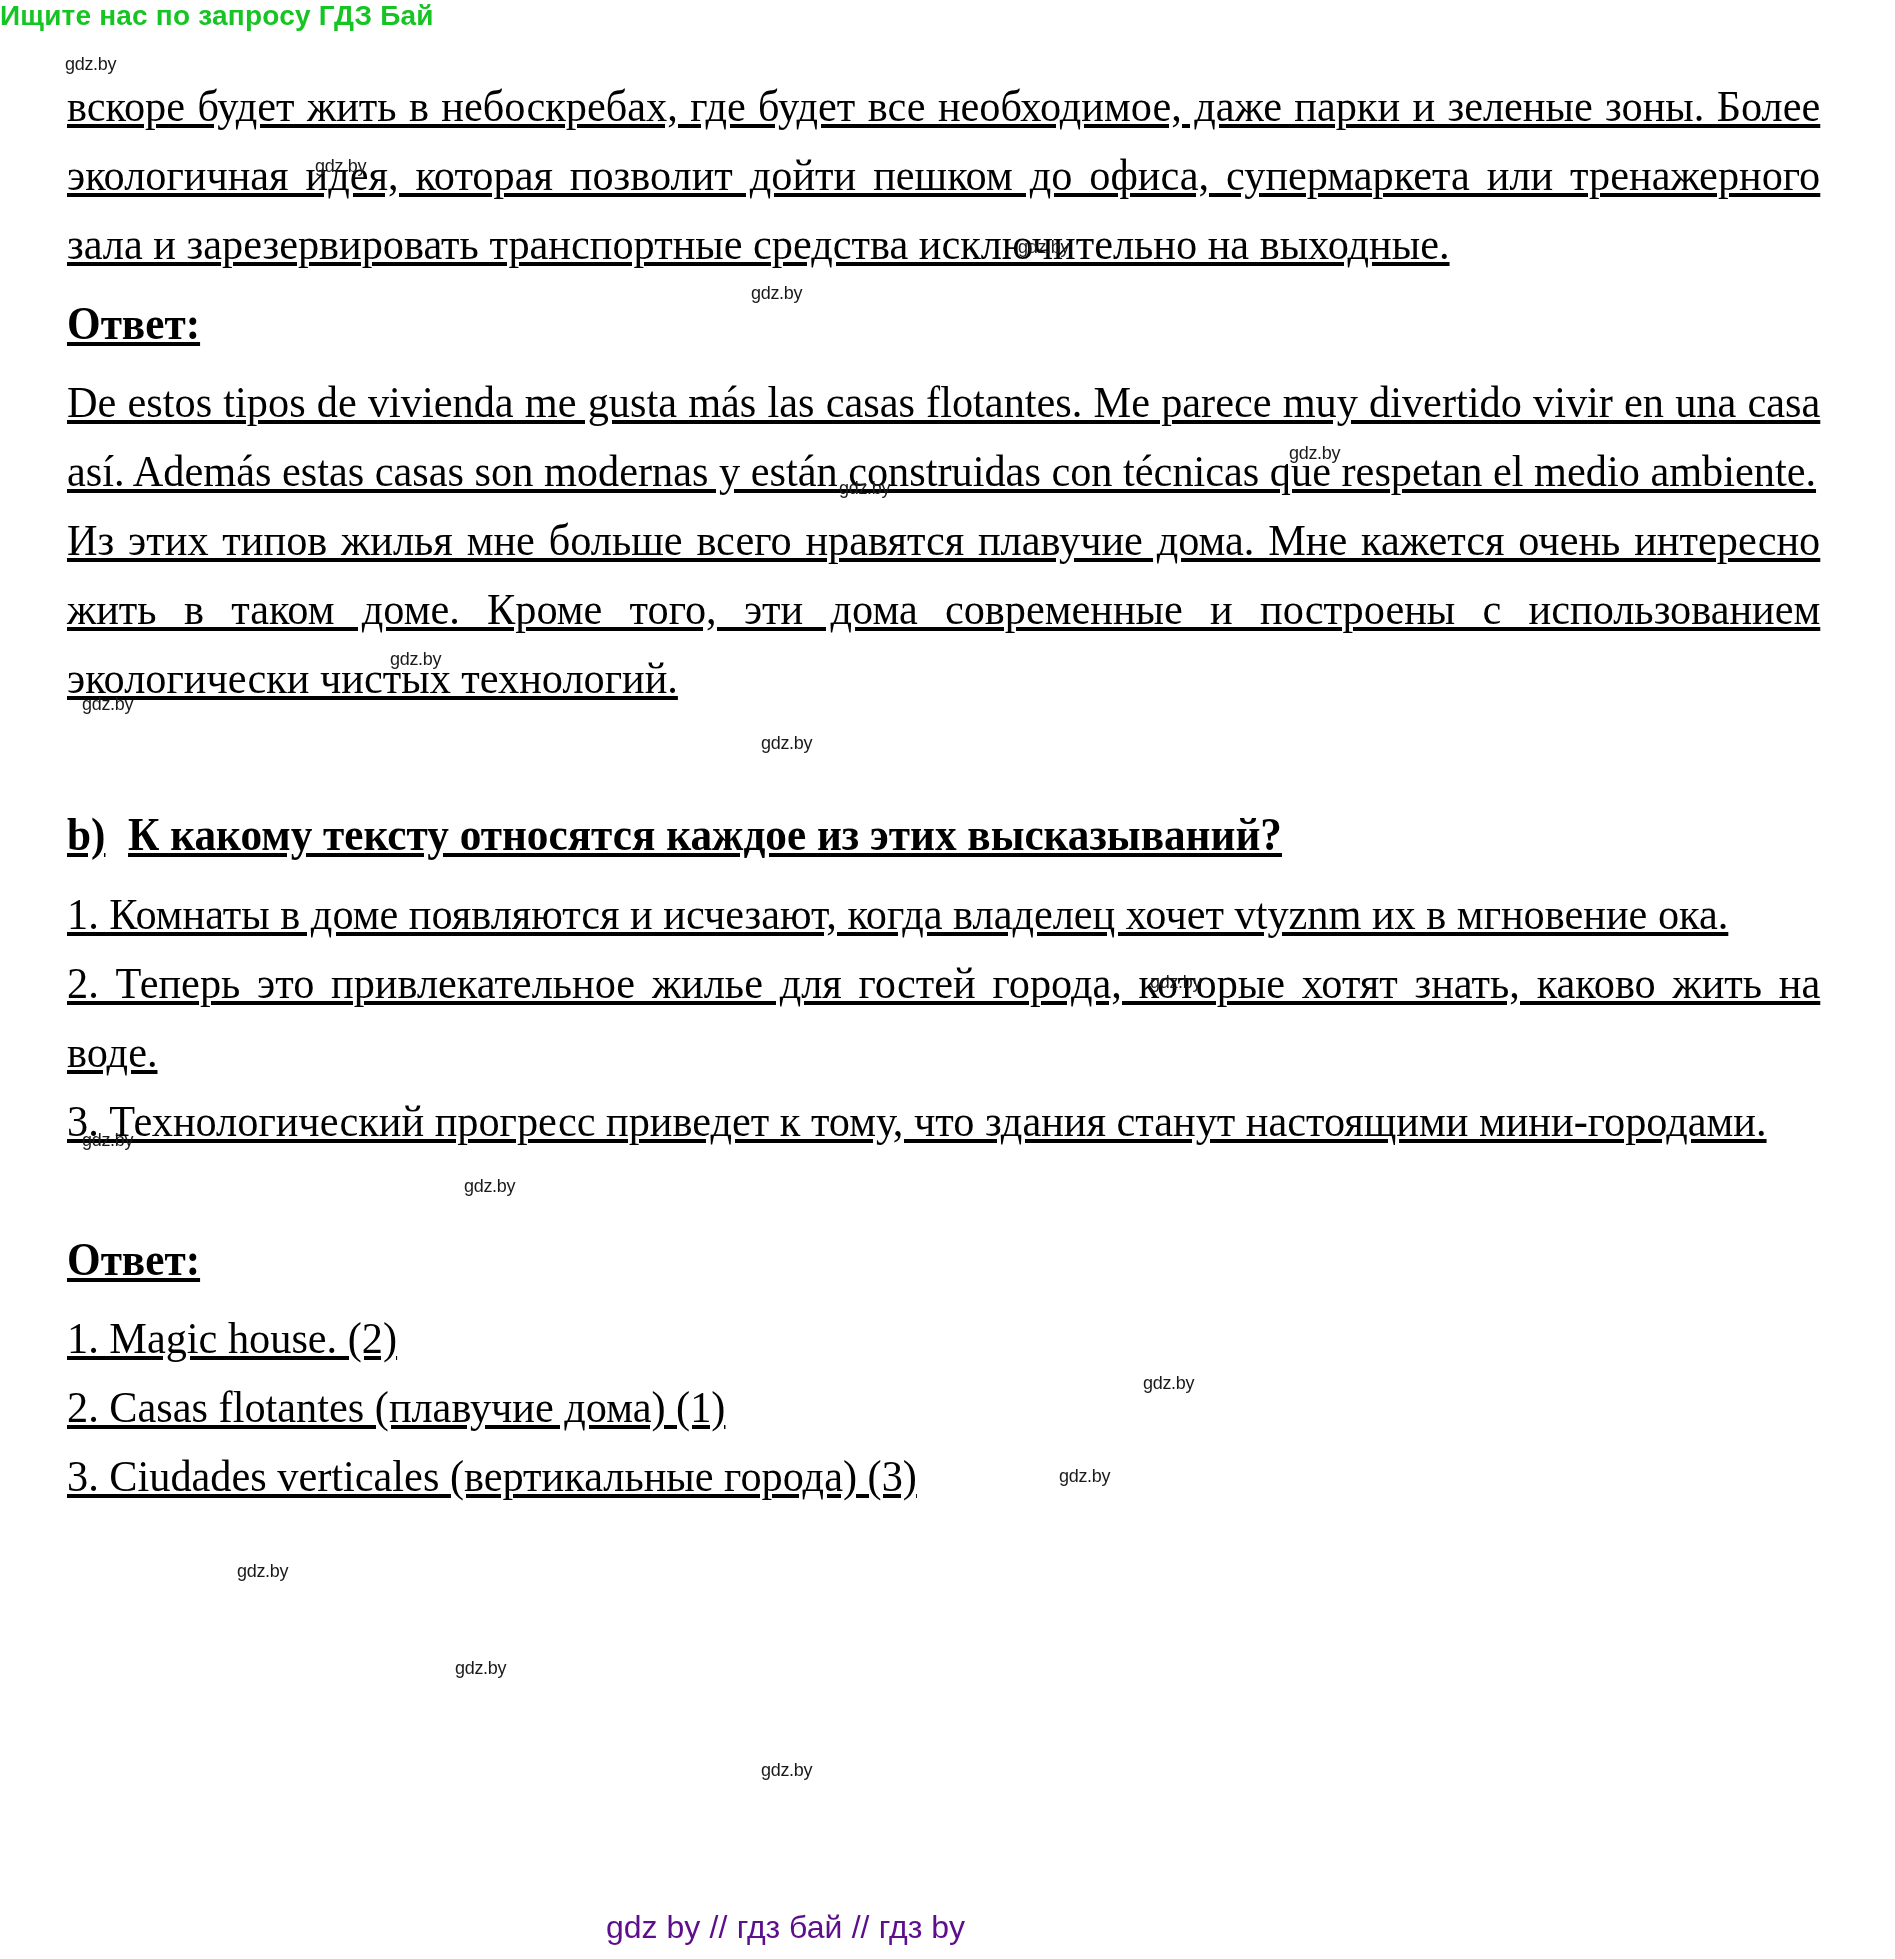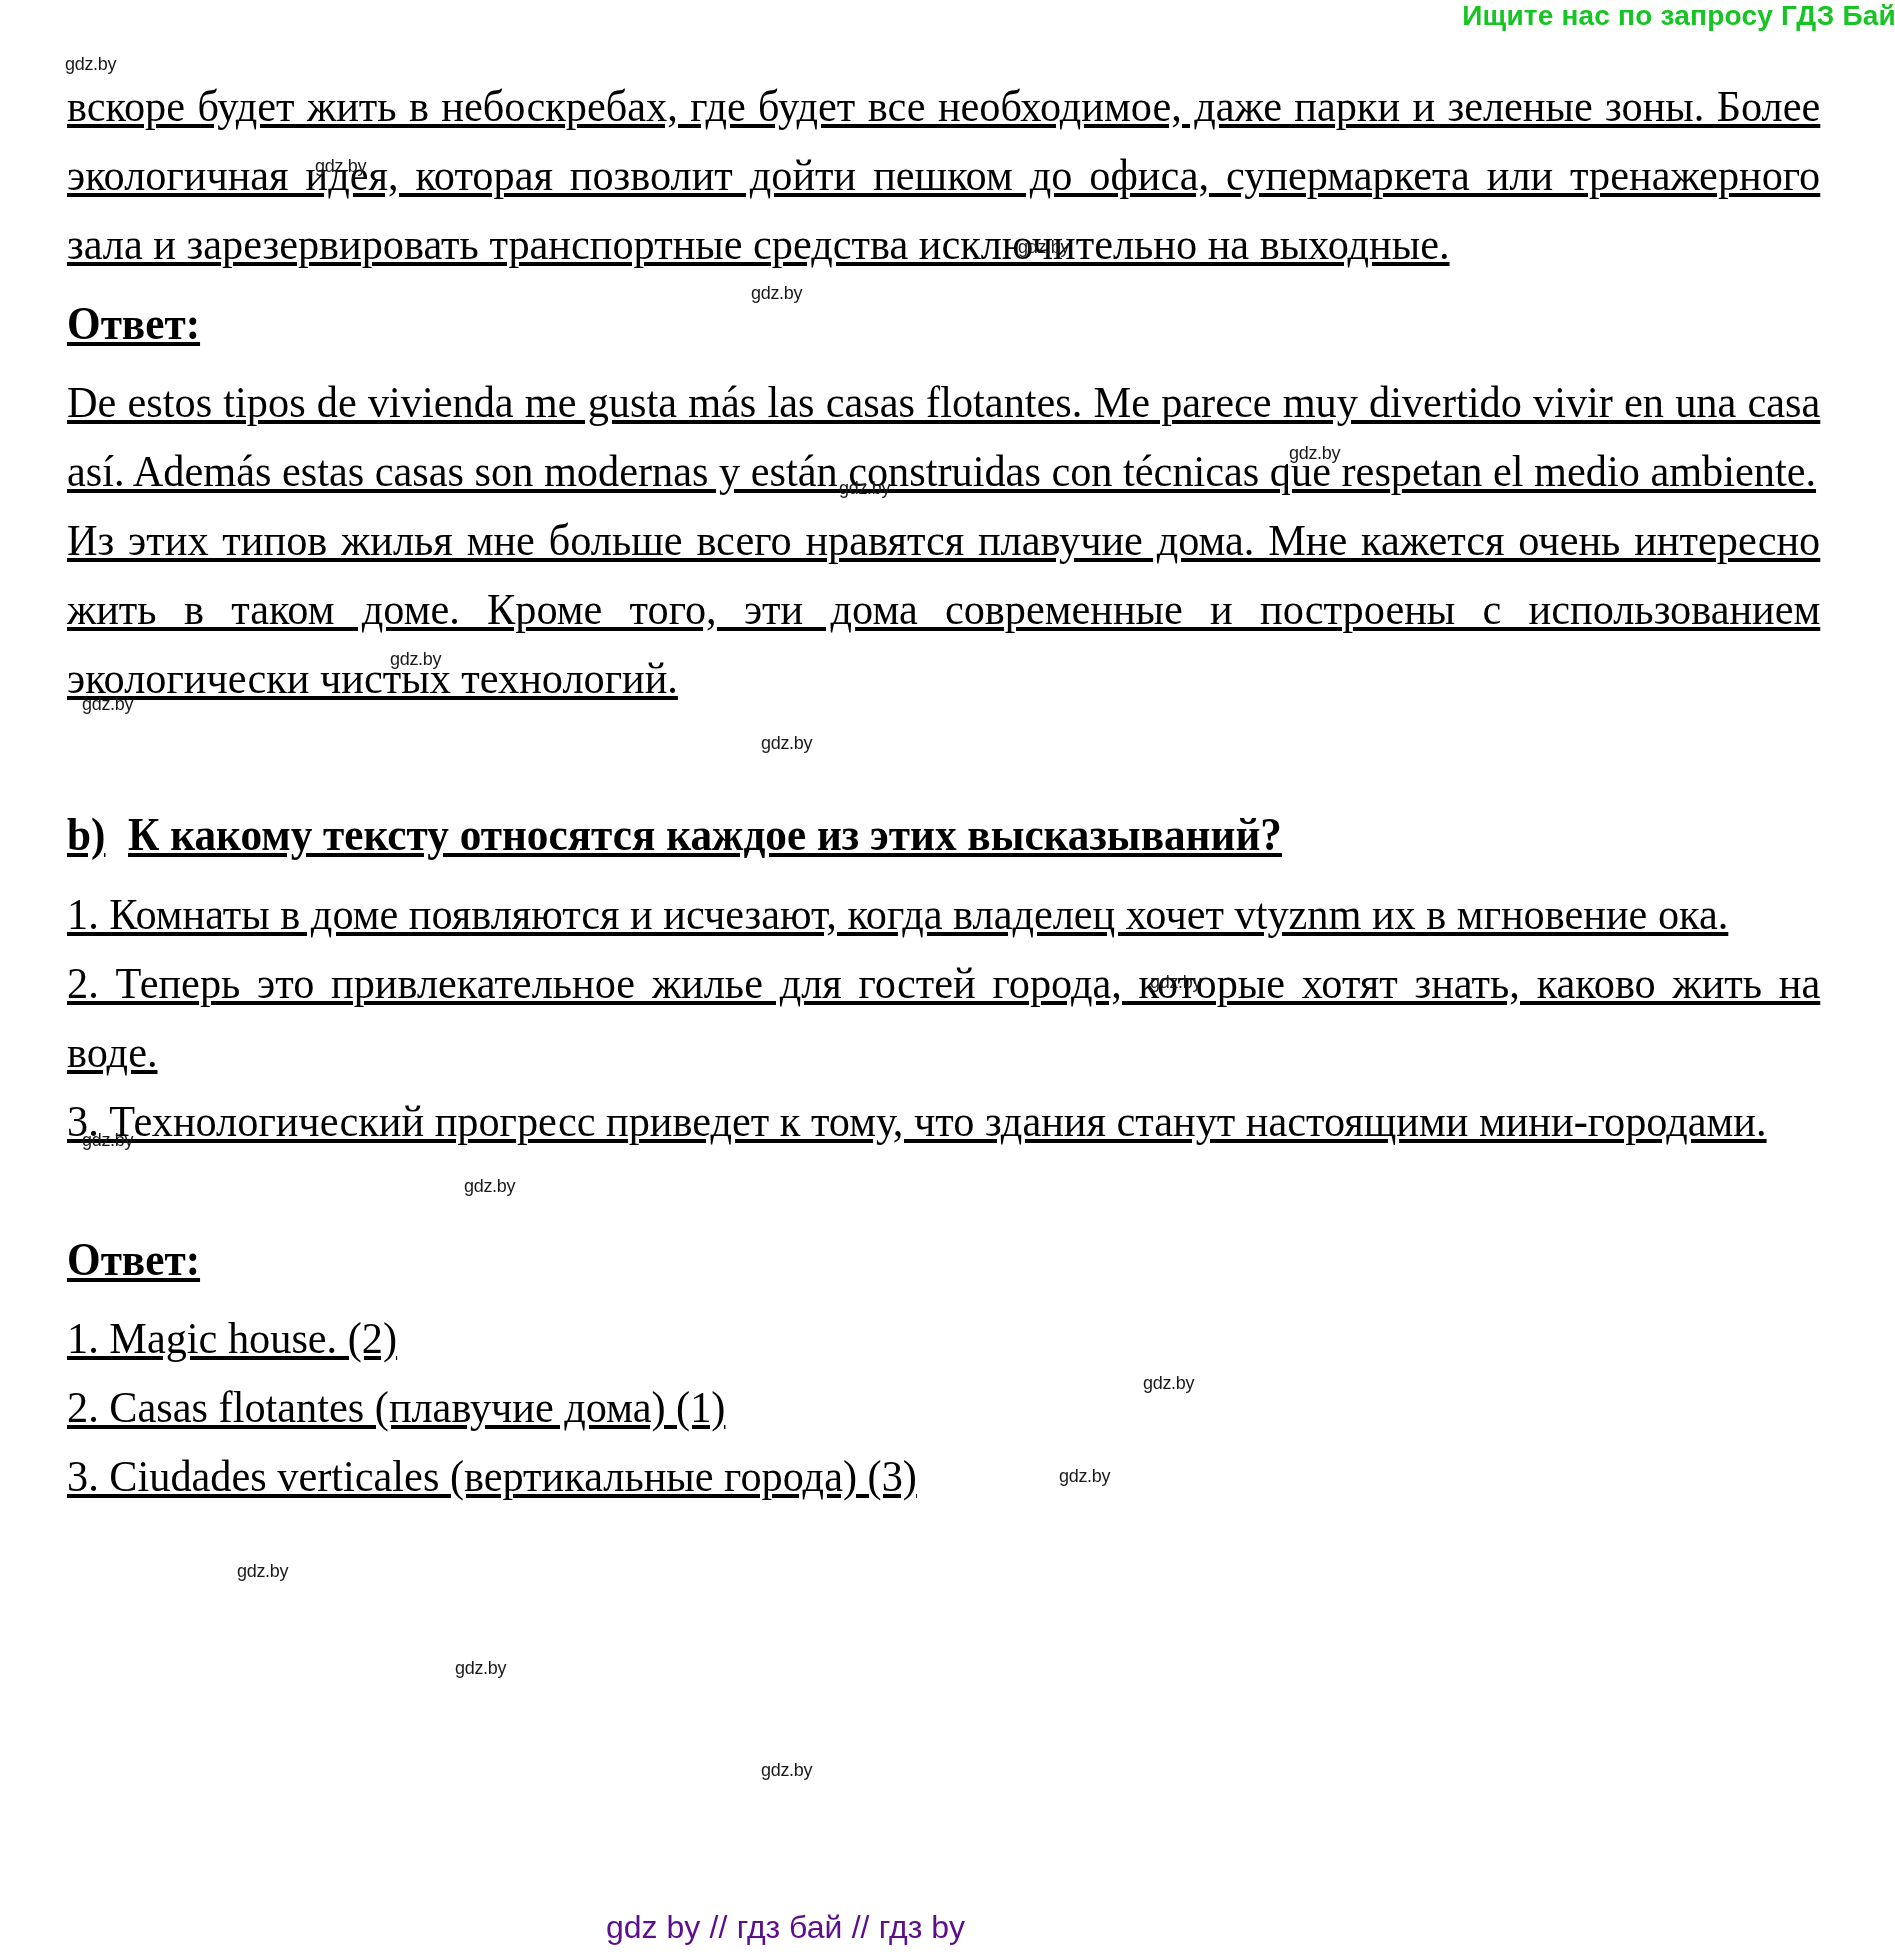--- a/index.html
+++ b/index.html
@@ -16,21 +16,21 @@
     font-family: "Liberation Serif", "DejaVu Serif", serif;
     color: #000000;
   }
 
   
   #promo-banner {
     position: absolute;
     top: 0px;
     left: 0;
     width: 1896px;
-    text-align: right;
+    text-align: left;
     font-family: "Liberation Sans", "DejaVu Sans", sans-serif;
     font-weight: bold;
     font-size: 28px;
     letter-spacing: 0.2px;
     color: #16c423;
     white-space: nowrap;
   }
 
   
   #content {

